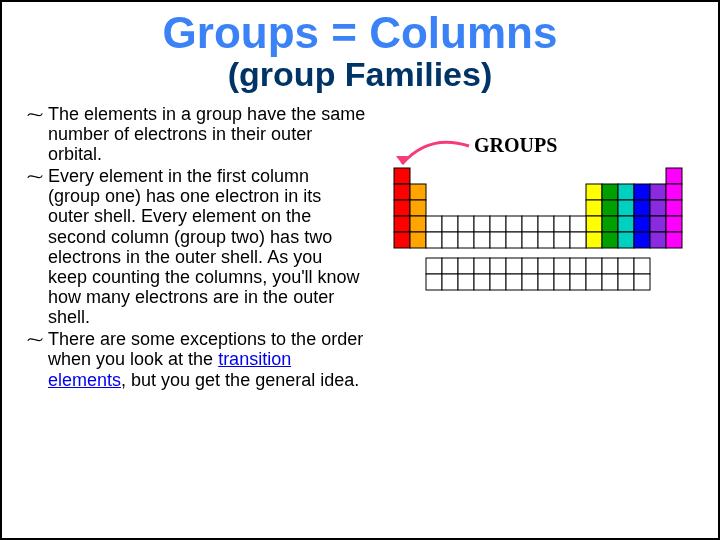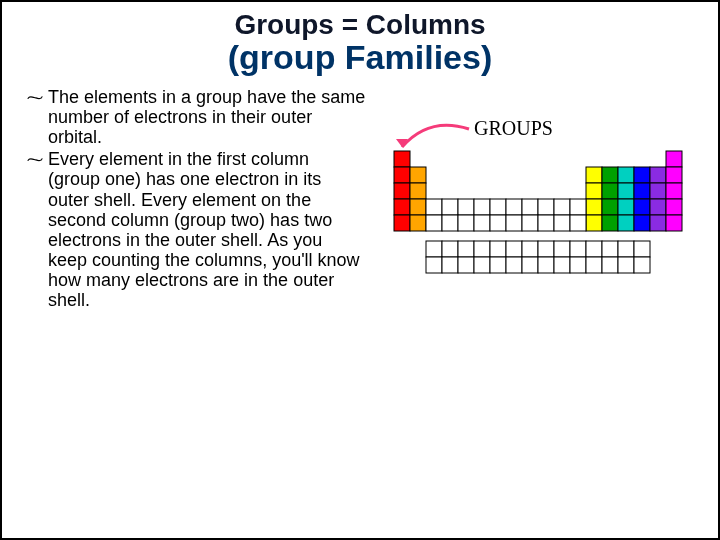--- a/index.html
+++ b/index.html
@@ -15,23 +15,23 @@
   .slide {
     box-sizing: border-box;
     width: 720px;
     height: 540px;
     border: 2px solid #000;
     padding: 8px 24px 12px 24px;
     position: relative;
   }
   .title {
     text-align: center;
-    font-size: 28px;
+    font-size: 44px;
     font-weight: bold;
-    color: #0f172a;
+    color: #3b82f6;
     margin: 0;
     line-height: 1.05;
   }
   .subtitle {
     text-align: center;
     font-size: 34px;
     color: #003366;
     margin: 0 0 10px 0;
     line-height: 1.1;
   }
@@ -61,39 +61,41 @@
     top: 0;
     font-size: 18px;
   }
   .bullets a {
     color: #0000EE;
     text-decoration: underline;
   }
   .figure {
     flex: 1;
     padding-top: 24px;
+    font-weight: bold;
   }
   .figure svg {
     display: block;
     width: 310px;
     height: auto;
   }
 </style>
 </head>
 <body>
 
 <div class="slide">
   <h1 class="title">Groups = Columns</h1>
   <h2 class="subtitle">(group Families)</h2>
 
   <div class="content">
     <div class="bullets">
       <ul id="bullet-ul">
           <li><span>The elements in a group have the same number of electrons in their outer orbital.</span></li>
           <li><span>Every element in the first column (group one) has one electron in its outer shell. Every element on the second column (group two) has two electrons in the outer shell. As you keep counting the columns, you'll know how many electrons are in the outer shell.</span></li>
+          <li><span>There are some exceptions to the order when you look at the </span><a href="#">transition elements</a><span>, but you get the general idea.</span></li>
         </ul>
     </div>
     <div class="figure">
       <svg id="groups-svg" viewBox="0 0 310 220">
           <text x="90" y="24" font-family="Comic Sans MS, cursive" font-size="20" fill="#000">GROUPS</text>
           <path d="M 85 18 Q 45 5 18 36" stroke="#f53b7a" stroke-width="3" fill="none"></path>
           <polygon points="18,36 24,28 12,28" fill="#f53b7a"></polygon>
           <rect x="10" y="40" width="16" height="16" fill="#ff0000" stroke="#000" stroke-width="1"></rect>
           <rect x="10" y="56" width="16" height="16" fill="#ff0000" stroke="#000" stroke-width="1"></rect>
           <rect x="10" y="72" width="16" height="16" fill="#ff0000" stroke="#000" stroke-width="1"></rect>

